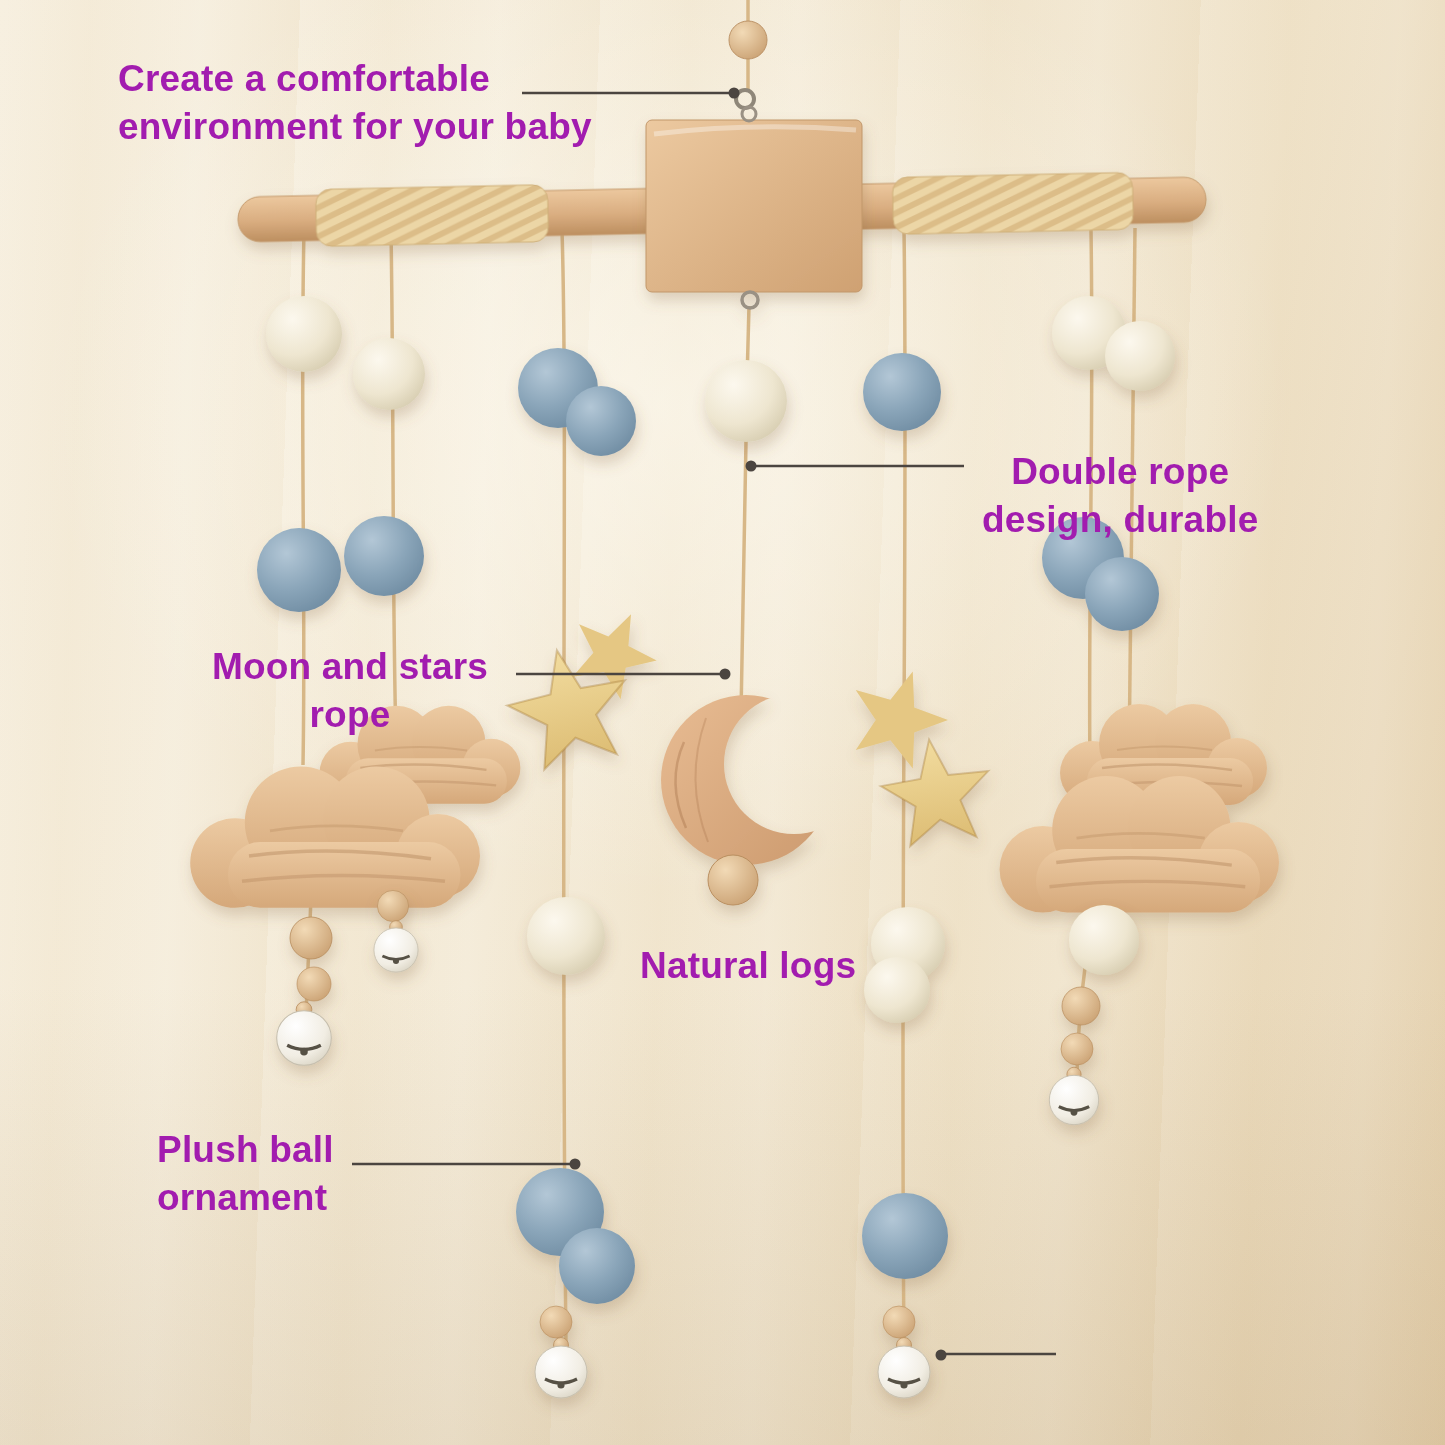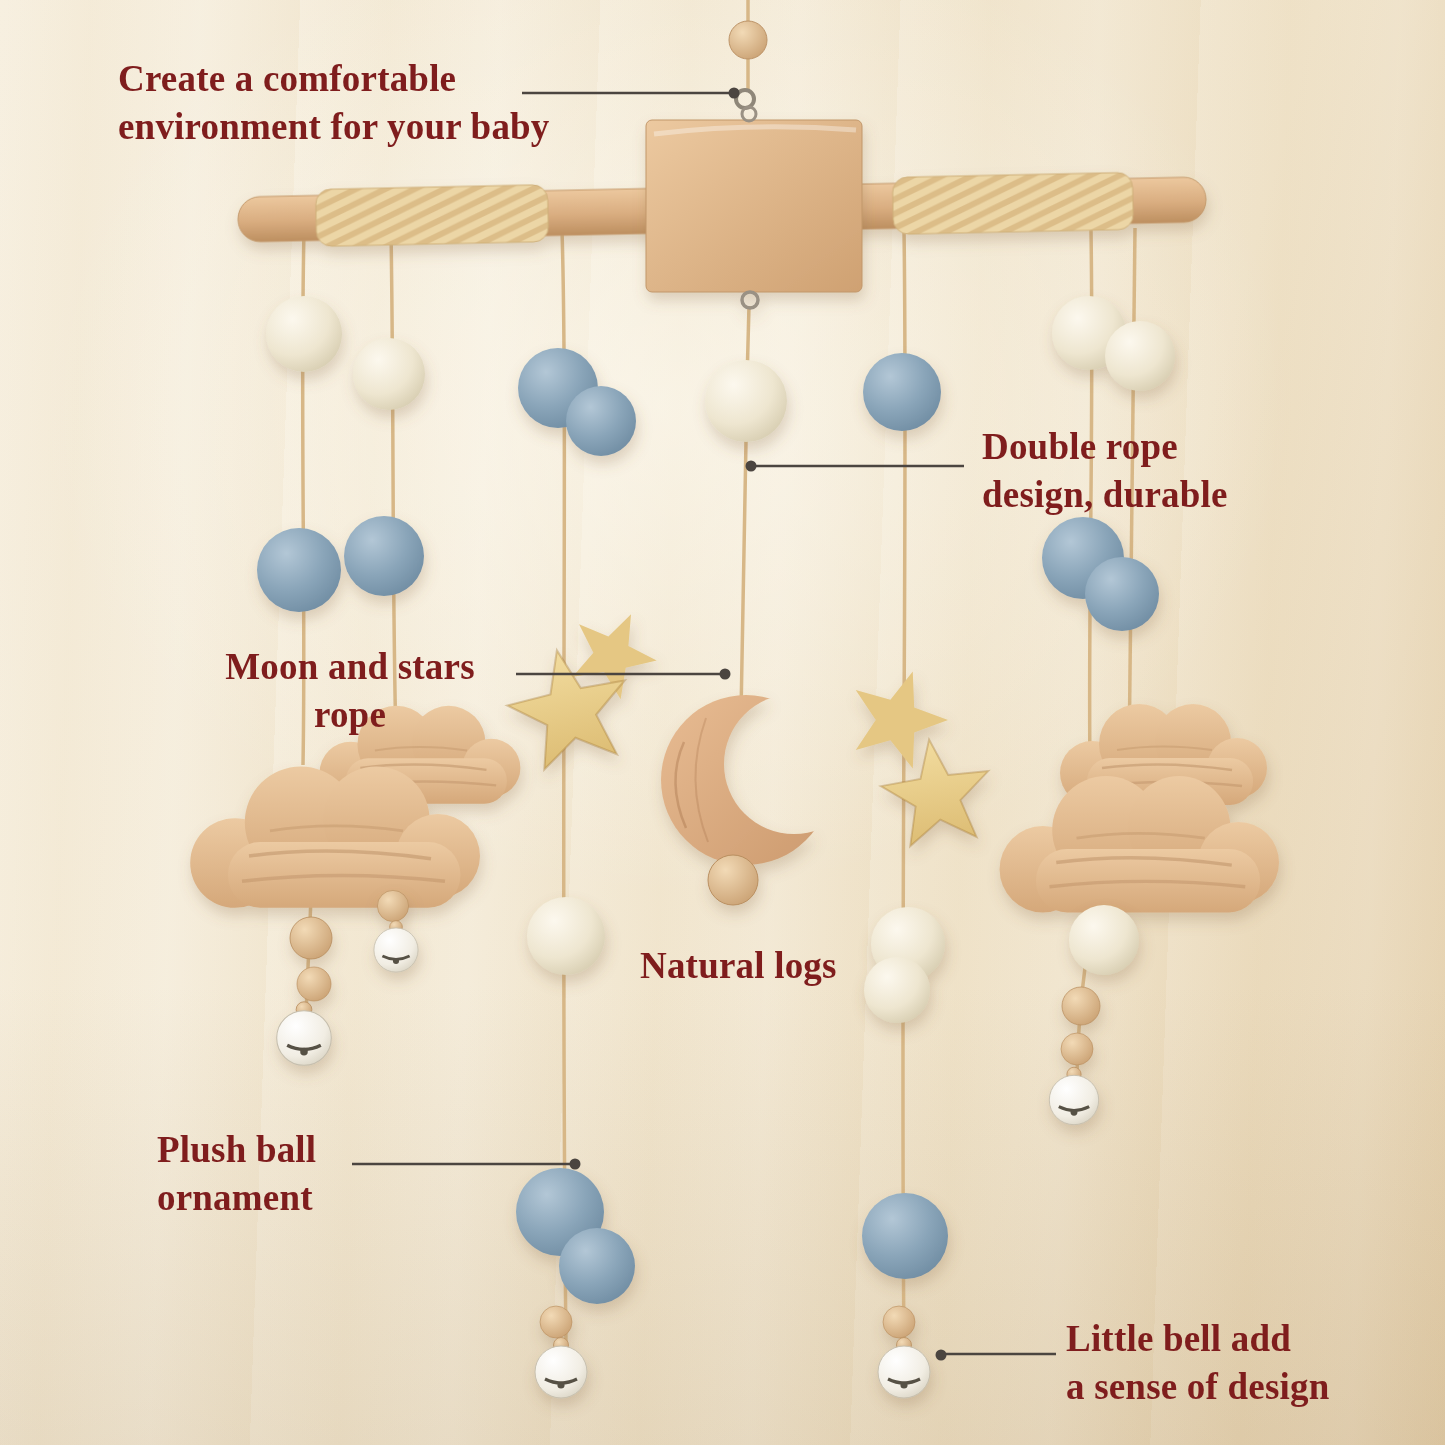--- a/index.html
+++ b/index.html
@@ -28,24 +28,23 @@
   svg.photo {
     position: absolute;
     left: 0;
     top: 0;
   }
   .ann {
     position: absolute;
     font-weight: bold;
     font-size: 37px;
     line-height: 1.3;
-    color: #7f1d1d;
+    color: #a21caf;
     letter-spacing: 0.2px;
     white-space: pre-line;
-    font-family: Liberation Serif, serif;
   }
   .ann-center {
     text-align: center;
   }
 </style>
 </head>
 <body>
 
 <div class="stage">
 
@@ -246,27 +245,25 @@
       <path d="M 352 1164 H 570"></path>
       <circle cx="575" cy="1164" r="5.5" fill="#4b4540" stroke="none"></circle>
       <path d="M 1056 1354 H 946"></path>
       <circle cx="941" cy="1355" r="5.5" fill="#4b4540" stroke="none"></circle>
     </g>
   </svg>
 
   <div class="ann" style="left:118px; top:55px;">Create a comfortable
 environment for your baby</div>
 
-  <div class="ann" style="left:982px; top:423px;">Double rope
+  <div class="ann" style="left:982px; top:448px;text-align:center;">Double rope
 design, durable</div>
 
   <div class="ann ann-center" style="left:200px; top:643px; width:300px;">Moon and stars
 rope</div>
 
   <div class="ann" style="left:640px; top:942px;">Natural logs</div>
 
   <div class="ann" style="left:157px; top:1126px;">Plush ball
 ornament</div>
 
-  <div class="ann" style="left:1066px; top:1315px;">Little bell add
-a sense of design</div>
 
 </div>
 
 </body></html>

